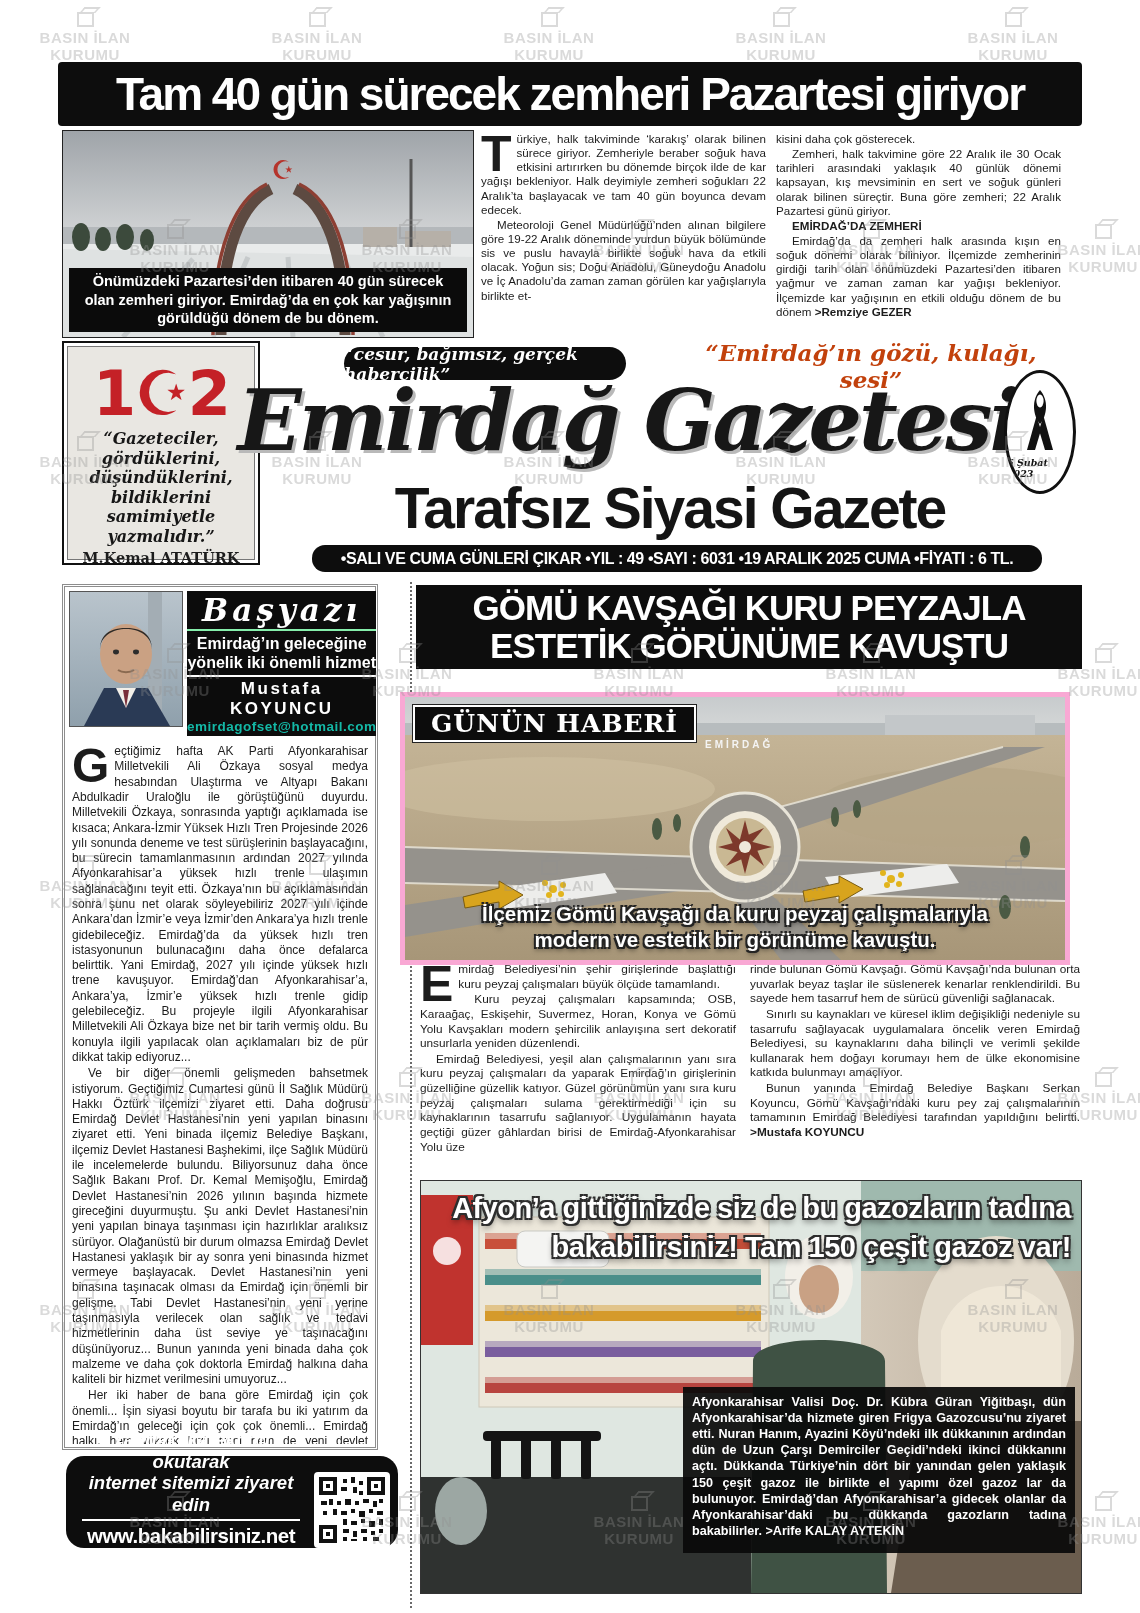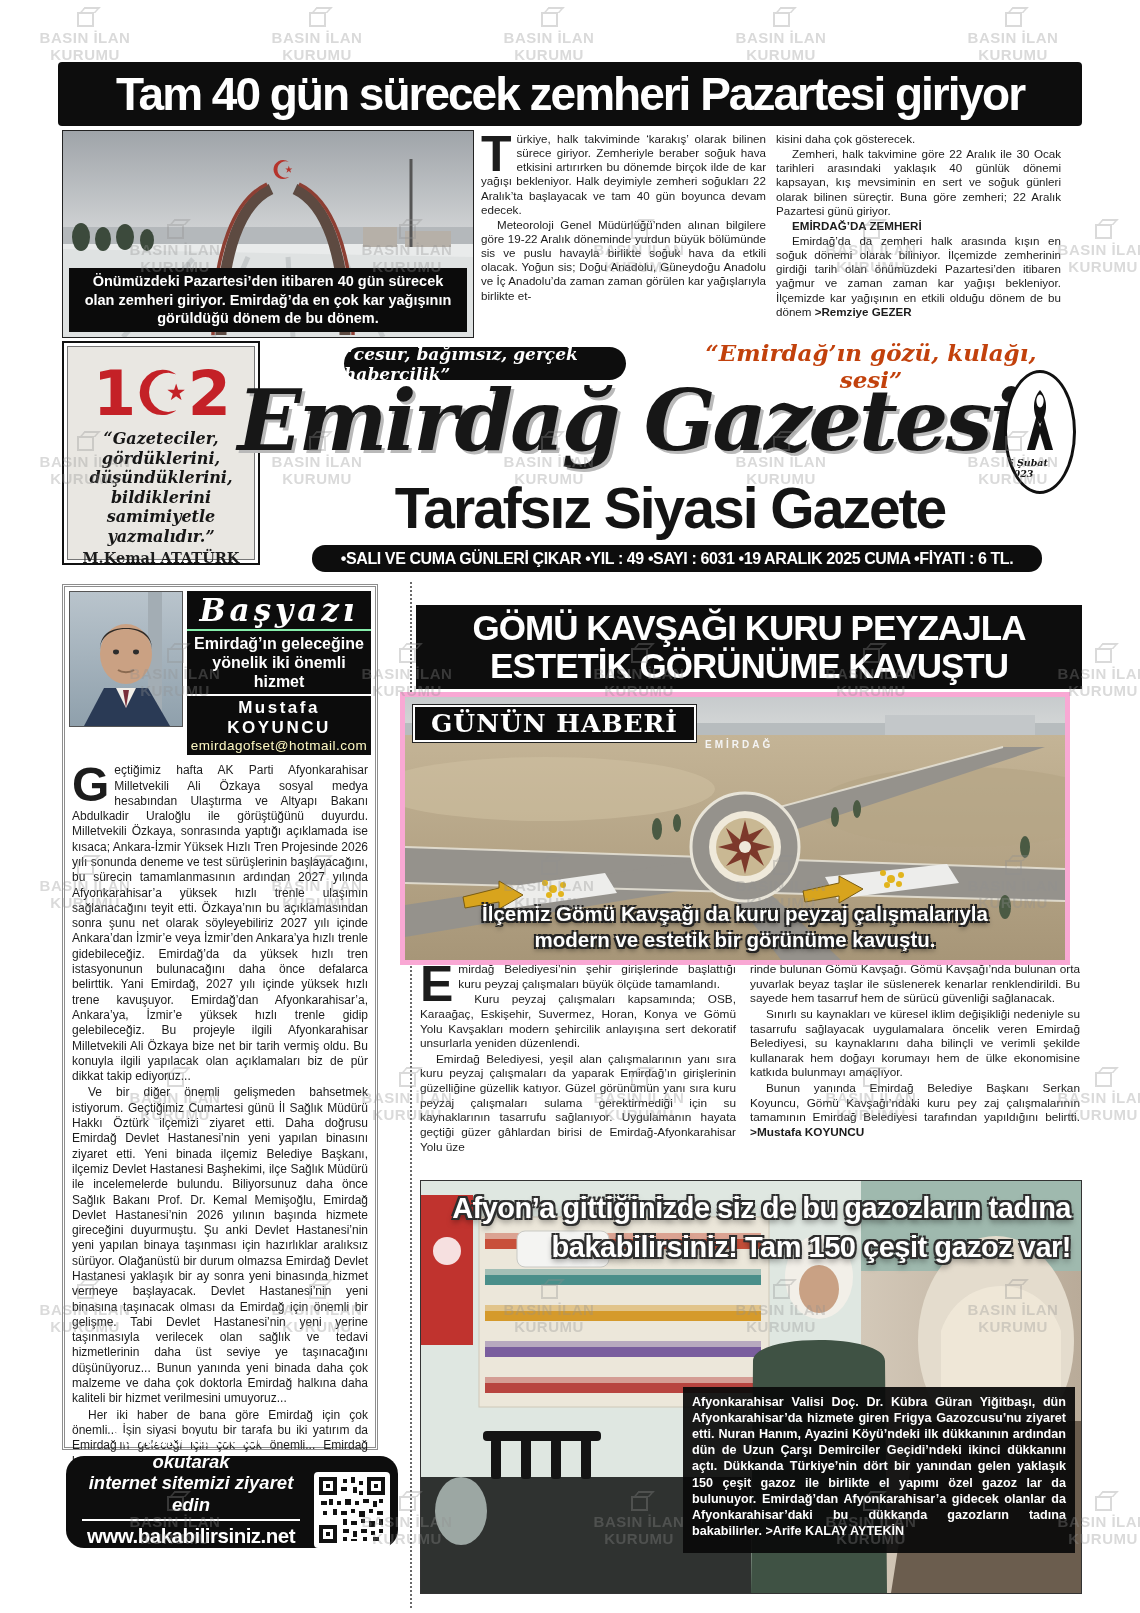--- a/index.html
+++ b/index.html
@@ -69,40 +69,40 @@
       box-sizing:border-box;z-index:2;background:#fff;}
   .ed-head{display:flex;gap:4px;padding:4px;}
   .ed-photo{width:112px;height:134px;border:1px solid #555;position:relative;overflow:hidden;flex:0 0 112px;}
   .ed-panel{flex:1;background:#0c0c0c;color:#fff;display:flex;flex-direction:column;align-items:center;}
   .ed-label{font-family:"DejaVu Serif",serif;font-style:italic;font-weight:bold;font-size:31px;
       letter-spacing:4px;line-height:1.15;padding-top:2px;}
   .ed-title{border-top:2px solid #86efac;width:100%;text-align:center;font-weight:bold;font-size:16px;
       line-height:1.2;white-space:pre-line;padding:3px 0;}
   .ed-author{border-top:2px solid #fff;width:100%;text-align:center;font-weight:bold;font-size:17px;
       letter-spacing:2.5px;padding-top:2px;}
-  .ed-email{display:block;font-size:13.5px;font-weight:normal;color:#fef9c3;text-decoration:none;
+  .ed-email{display:block;font-size:13.5px;font-weight:bold;color:#14b8a6;text-decoration:none;
       letter-spacing:.5px;padding-bottom:2px;}
   .ed-body{padding:4px 7px 0 7px;font-size:12px;line-height:1.275;overflow:hidden;height:700px;}
   .ed-body .dropcap::first-letter{font-size:48px;line-height:39px;}
   
   .qr-promo{position:absolute;left:66px;top:1456px;width:332px;height:92px;border-radius:18px;
       display:flex;align-items:flex-end;z-index:2;}
   .qr-text{flex:1;text-align:center;padding-left:6px;}
   .qr-line{font-style:italic;font-weight:bold;font-size:18.5px;line-height:1.18;}
   .qr-sep{border-top:2px solid #fff;margin:3px 10px;}
   .qr-url{display:block;font-weight:bold;font-size:20.5px;color:#fff;text-decoration:none;letter-spacing:-.5px;}
   .qr-box{width:76px;height:76px;background:#fff;border-radius:4px;margin:0 8px 0 4px;flex:0 0 76px;
       display:flex;align-items:center;justify-content:center;}
   .qr-box svg{width:66px;height:66px;}
   
   .v-divider{position:absolute;left:410px;top:582px;height:1026px;border-left:2px dotted #6a6a6a;z-index:1;}
   
   .main-headline{position:absolute;left:416px;top:585px;width:666px;height:84px;display:flex;
       flex-direction:column;align-items:center;justify-content:center;font-weight:bold;font-size:35px;
-      letter-spacing:-1px;line-height:1.1;z-index:2;margin-top:20px;}
+      letter-spacing:-1px;line-height:1.1;z-index:2;}
   .main-photo{position:absolute;left:400px;top:692px;width:660px;height:263px;overflow:hidden;
       border:5px solid #f9a8d4;z-index:2;}
   .main-photo > svg{position:absolute;inset:0;}
   .tag{position:absolute;left:8px;top:8px;background:#0c0c0c;color:#fff;border:2px solid #fff;
       outline:1px solid #222;font-family:"DejaVu Serif",serif;font-weight:bold;font-size:25px;
       padding:2px 16px;letter-spacing:1px;}
   .hill-label{position:absolute;left:300px;top:42px;color:#f4f4f4;font-size:10px;font-weight:bold;
       letter-spacing:3px;}
   .photo-caption{position:absolute;left:0;right:0;bottom:6px;text-align:center;color:#fff;
       font-weight:bold;font-size:20.5px;line-height:1.3;

